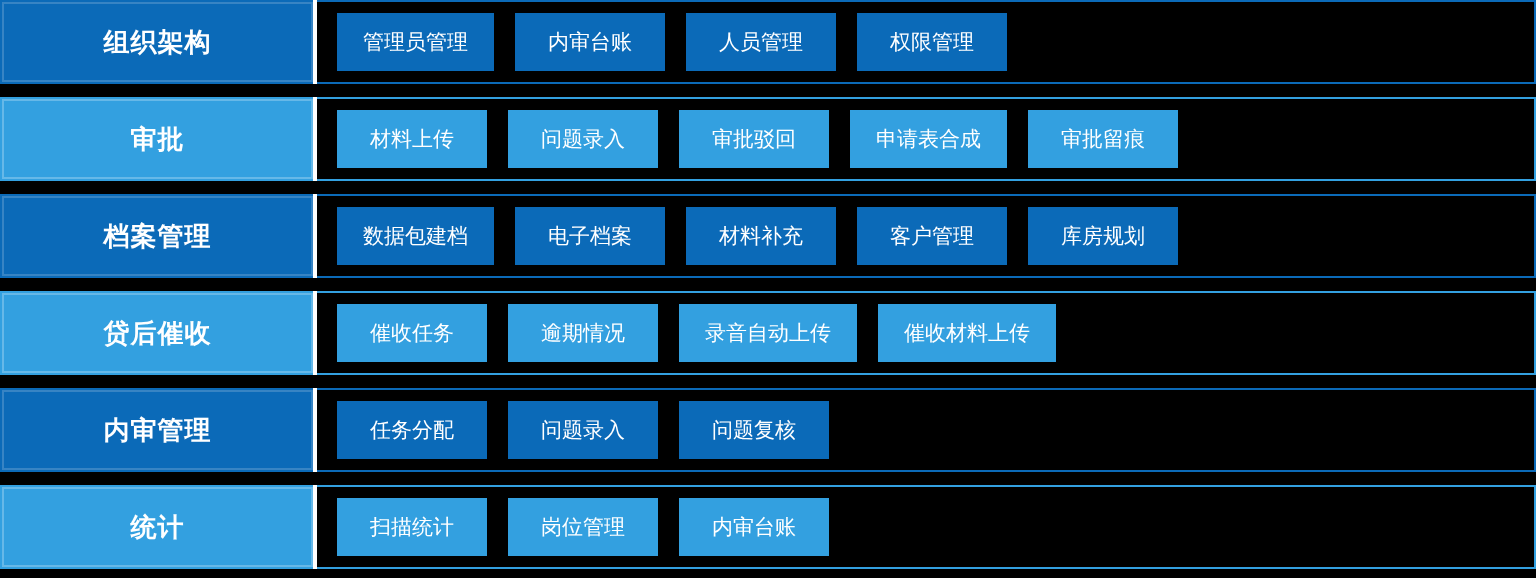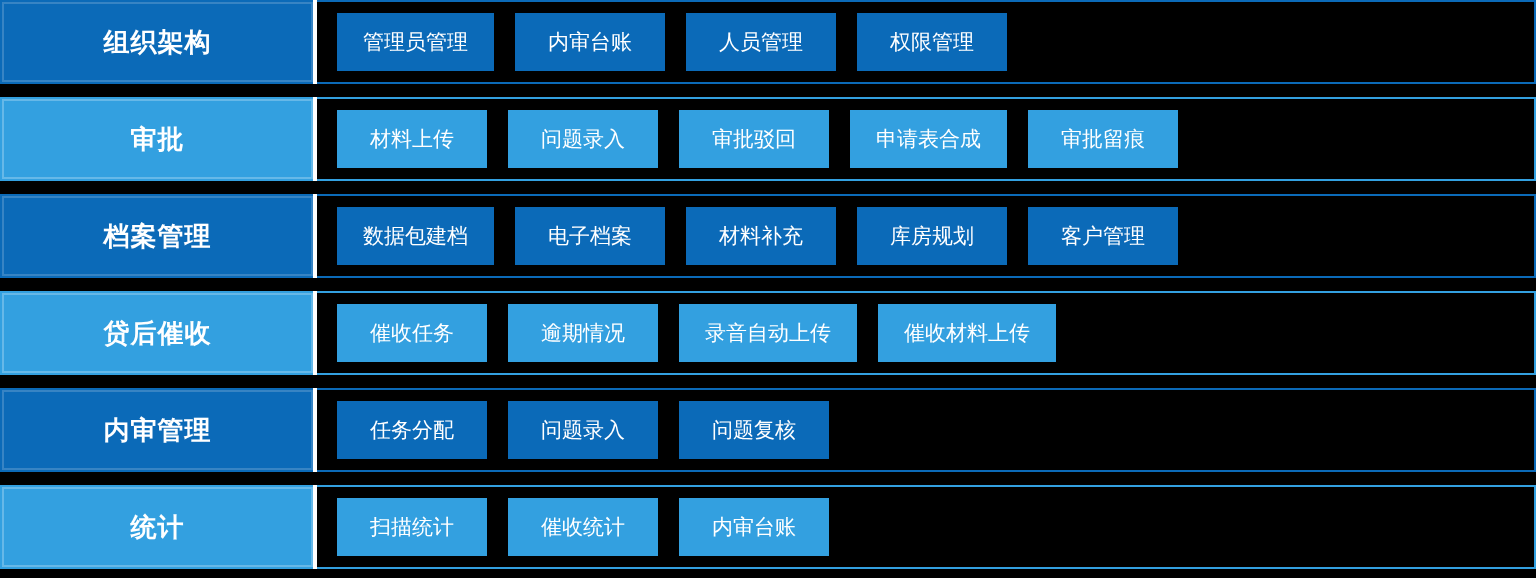--- a/index.html
+++ b/index.html
@@ -95,22 +95,22 @@
     </div>
   </section>
 
   <section class="row dark">
     <div class="row-label">档案管理</div>
     <div class="row-divider"></div>
     <div class="row-items">
       <div class="tile">数据包建档</div>
       <div class="tile">电子档案</div>
       <div class="tile">材料补充</div>
+      <div class="tile">客户管理</div>
       <div class="tile">库房规划</div>
-      <div class="tile">客户管理</div>
     </div>
   </section>
 
   <section class="row light">
     <div class="row-label">贷后催收</div>
     <div class="row-divider"></div>
     <div class="row-items">
       <div class="tile">催收任务</div>
       <div class="tile">逾期情况</div>
       <div class="tile">录音自动上传</div>
@@ -126,18 +126,18 @@
       <div class="tile">问题录入</div>
       <div class="tile">问题复核</div>
     </div>
   </section>
 
   <section class="row light">
     <div class="row-label">统计</div>
     <div class="row-divider"></div>
     <div class="row-items">
       <div class="tile">扫描统计</div>
-      <div class="tile">催收统计</div>
+      <div class="tile">岗位管理</div>
       <div class="tile">内审台账</div>
     </div>
   </section>
 
 </div>
 
 </body></html>

